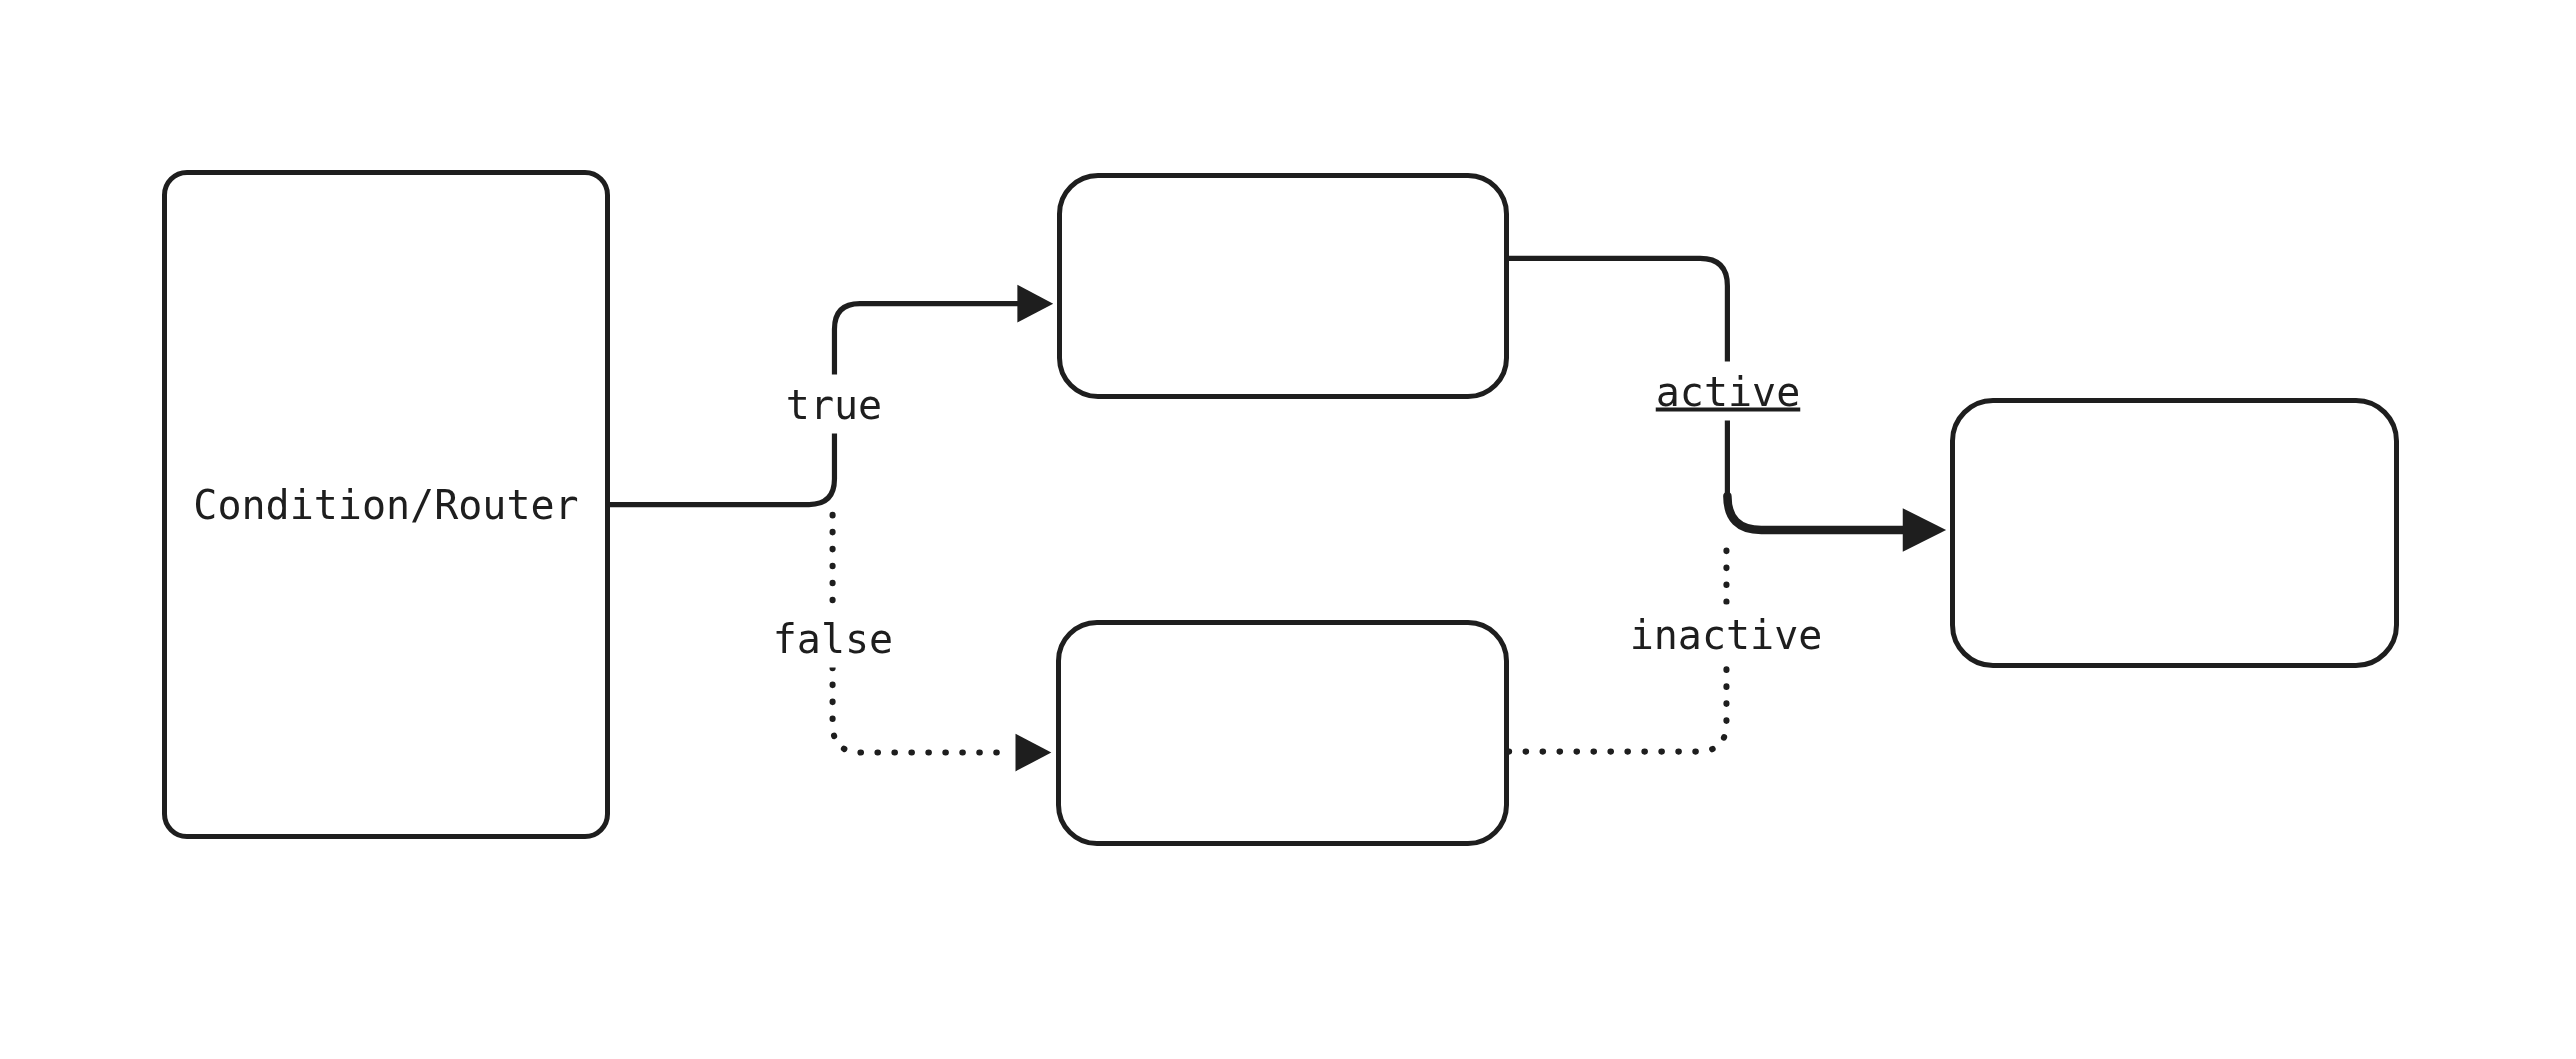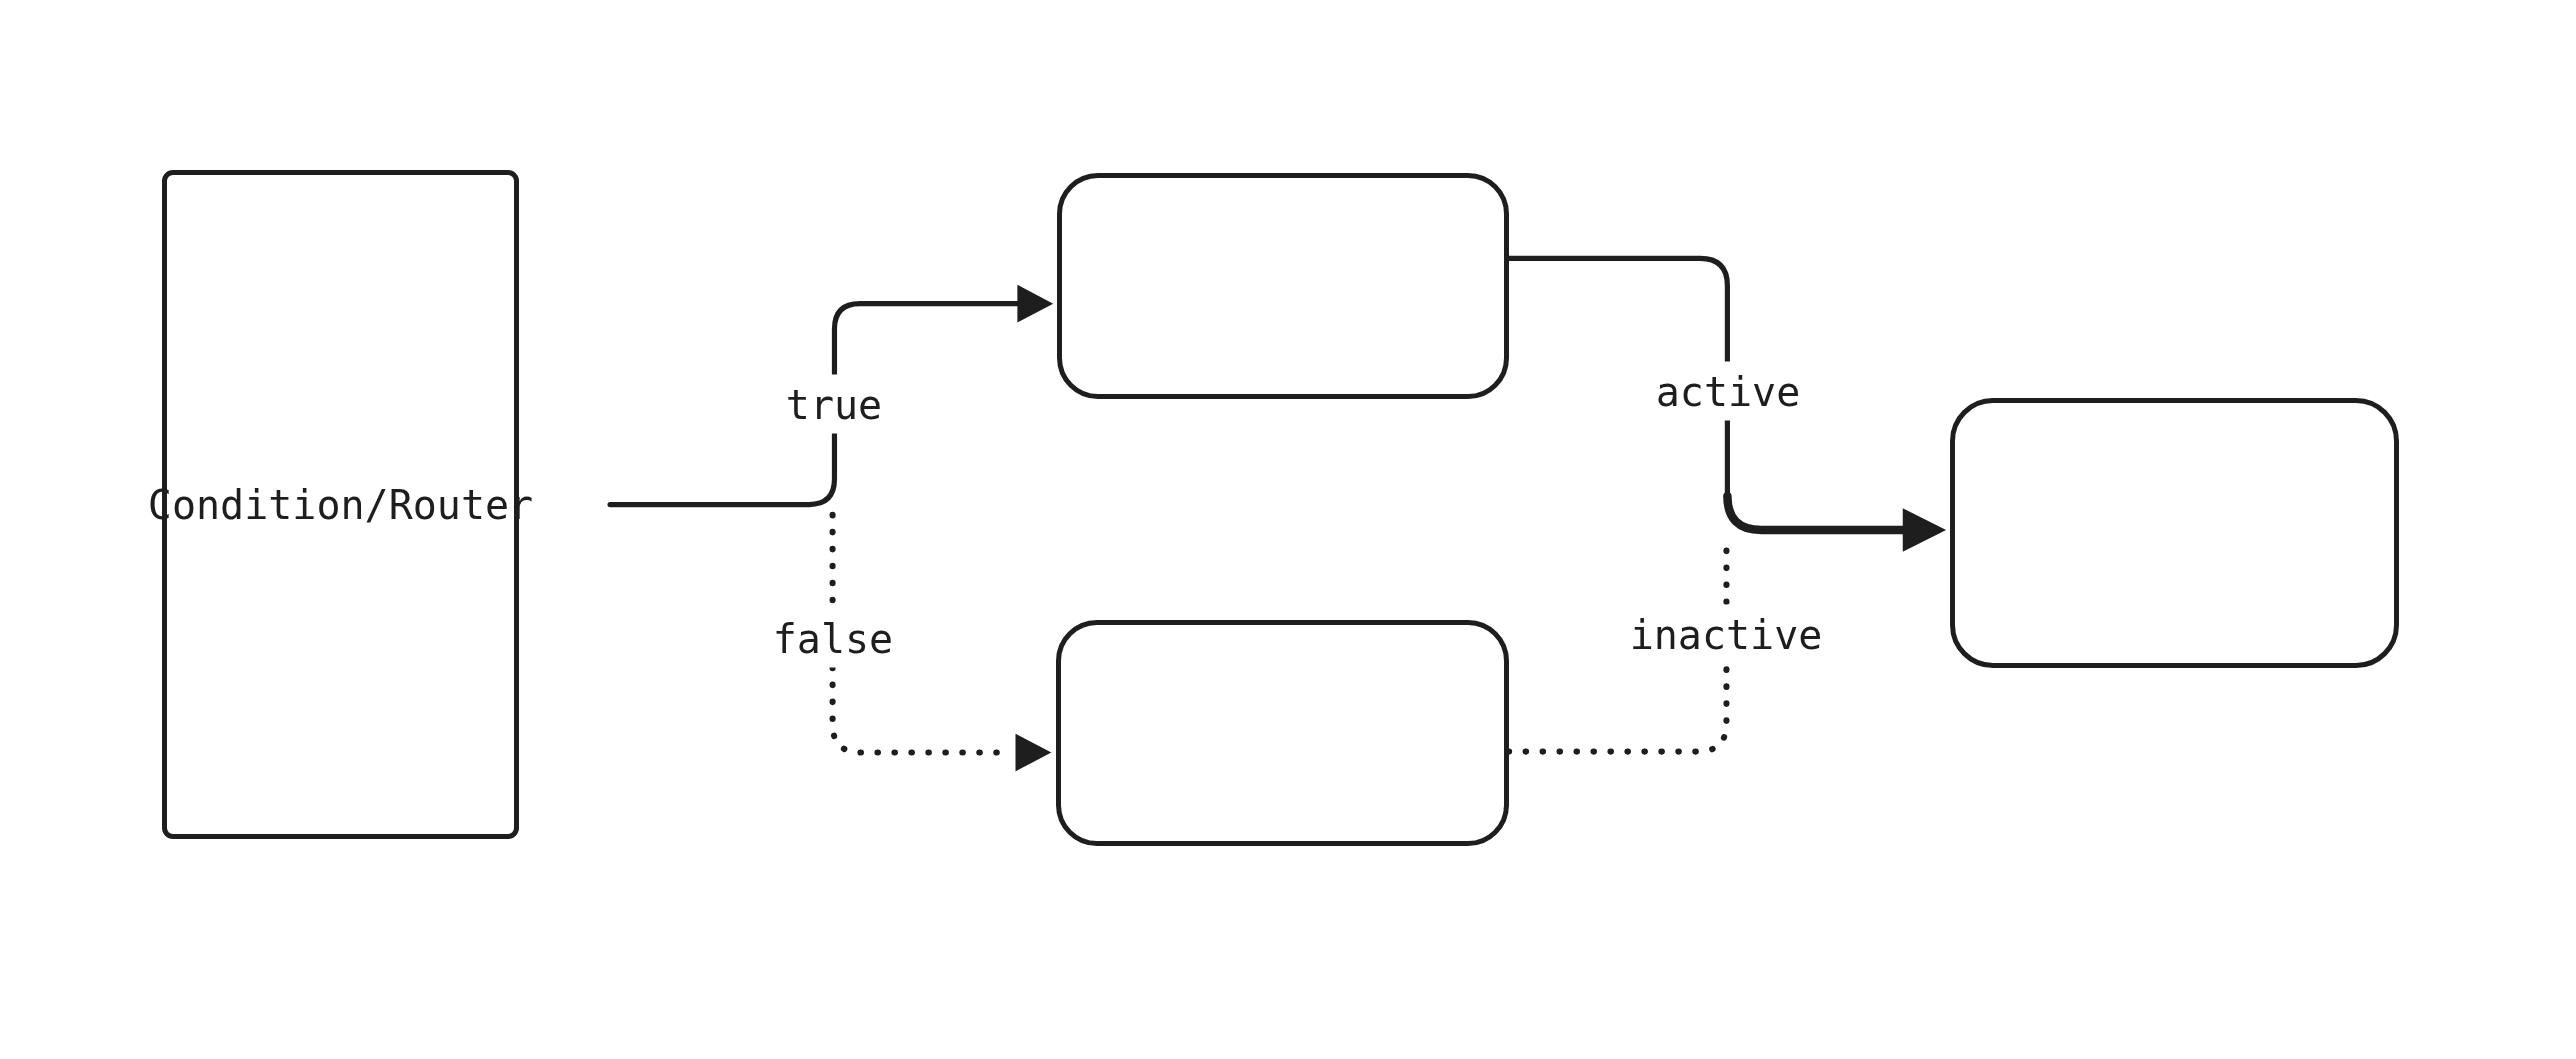--- a/index.html
+++ b/index.html
@@ -25,22 +25,22 @@
   }
   .node-label {
     color: var(--ink);
     font-size: 40px;
     line-height: 1.2;
     white-space: nowrap;
     letter-spacing: 0;
   }
 
   #node-condition-router {
-    left: 162px; top: 170px; width: 357px; height: 669px;
-    border-radius: 11px;
+    left: 162px; top: 170px; width: 448px; height: 669px;
+    border-radius: 25px;
   }
   #node-true-branch {
     left: 1057px; top: 173px; width: 452px; height: 226px;
     border-radius: 41px;
   }
   #node-false-branch {
     left: 1056px; top: 620px; width: 453px; height: 226px;
     border-radius: 41px;
   }
   #node-output {
@@ -73,21 +73,21 @@
     transform: translate(-50%, -50%);
     background: var(--paper);
     color: var(--ink);
     font-size: 40px;
     line-height: 1.1;
     padding: 7.5px 5.7px;
     white-space: nowrap;
   }
   #label-true     { left: 834px;  top: 404px; }
   #label-false    { left: 833px;  top: 638px; }
-  #label-active   { left: 1728px; top: 391px; }
+  #label-active   { left: 1728px; top: 391px; text-decoration: underline; }
   #label-inactive { left: 1726px; top: 634px; text-align: center; }
 </style>
 </head>
 <body>
 
 <div class="canvas">
 
   <div class="node" id="node-condition-router">
     <span class="node-label">Condition/Router</span>
   </div>

